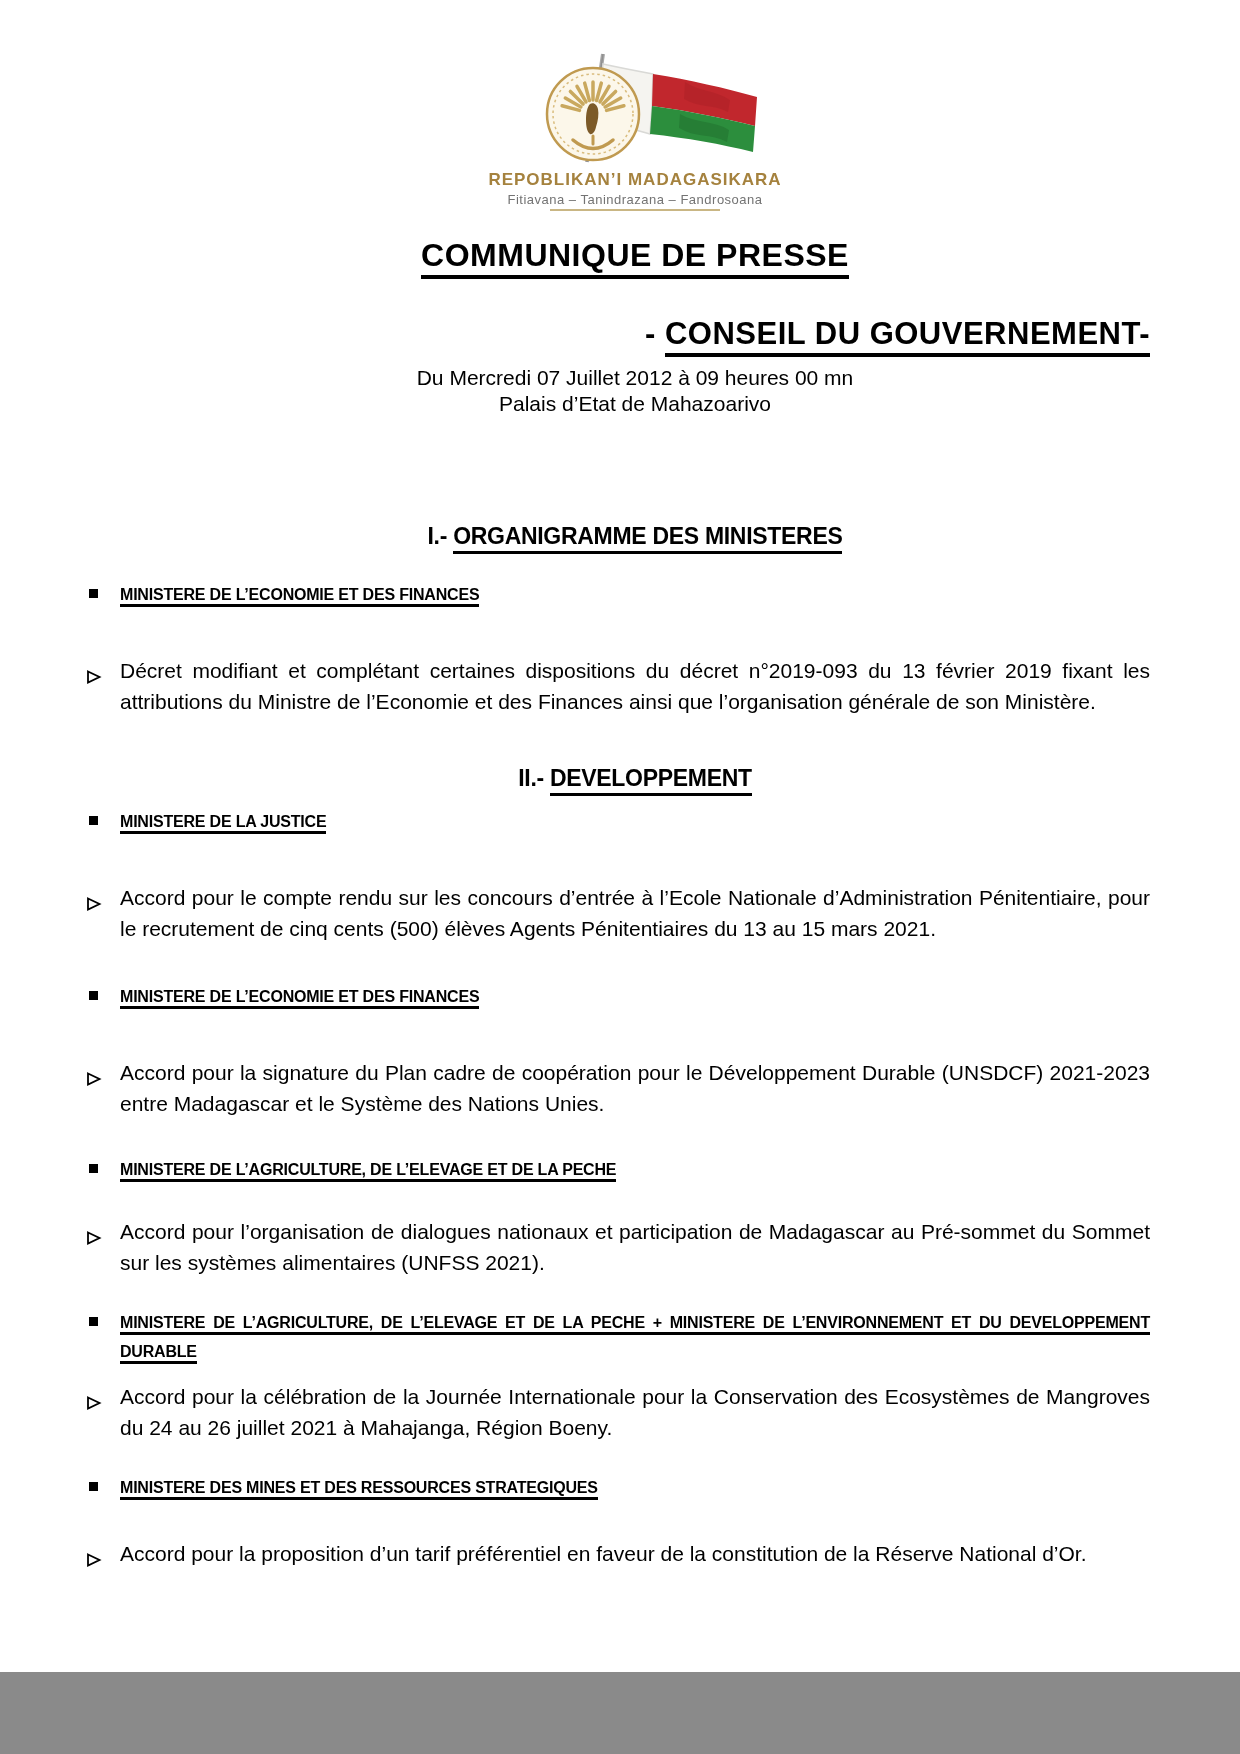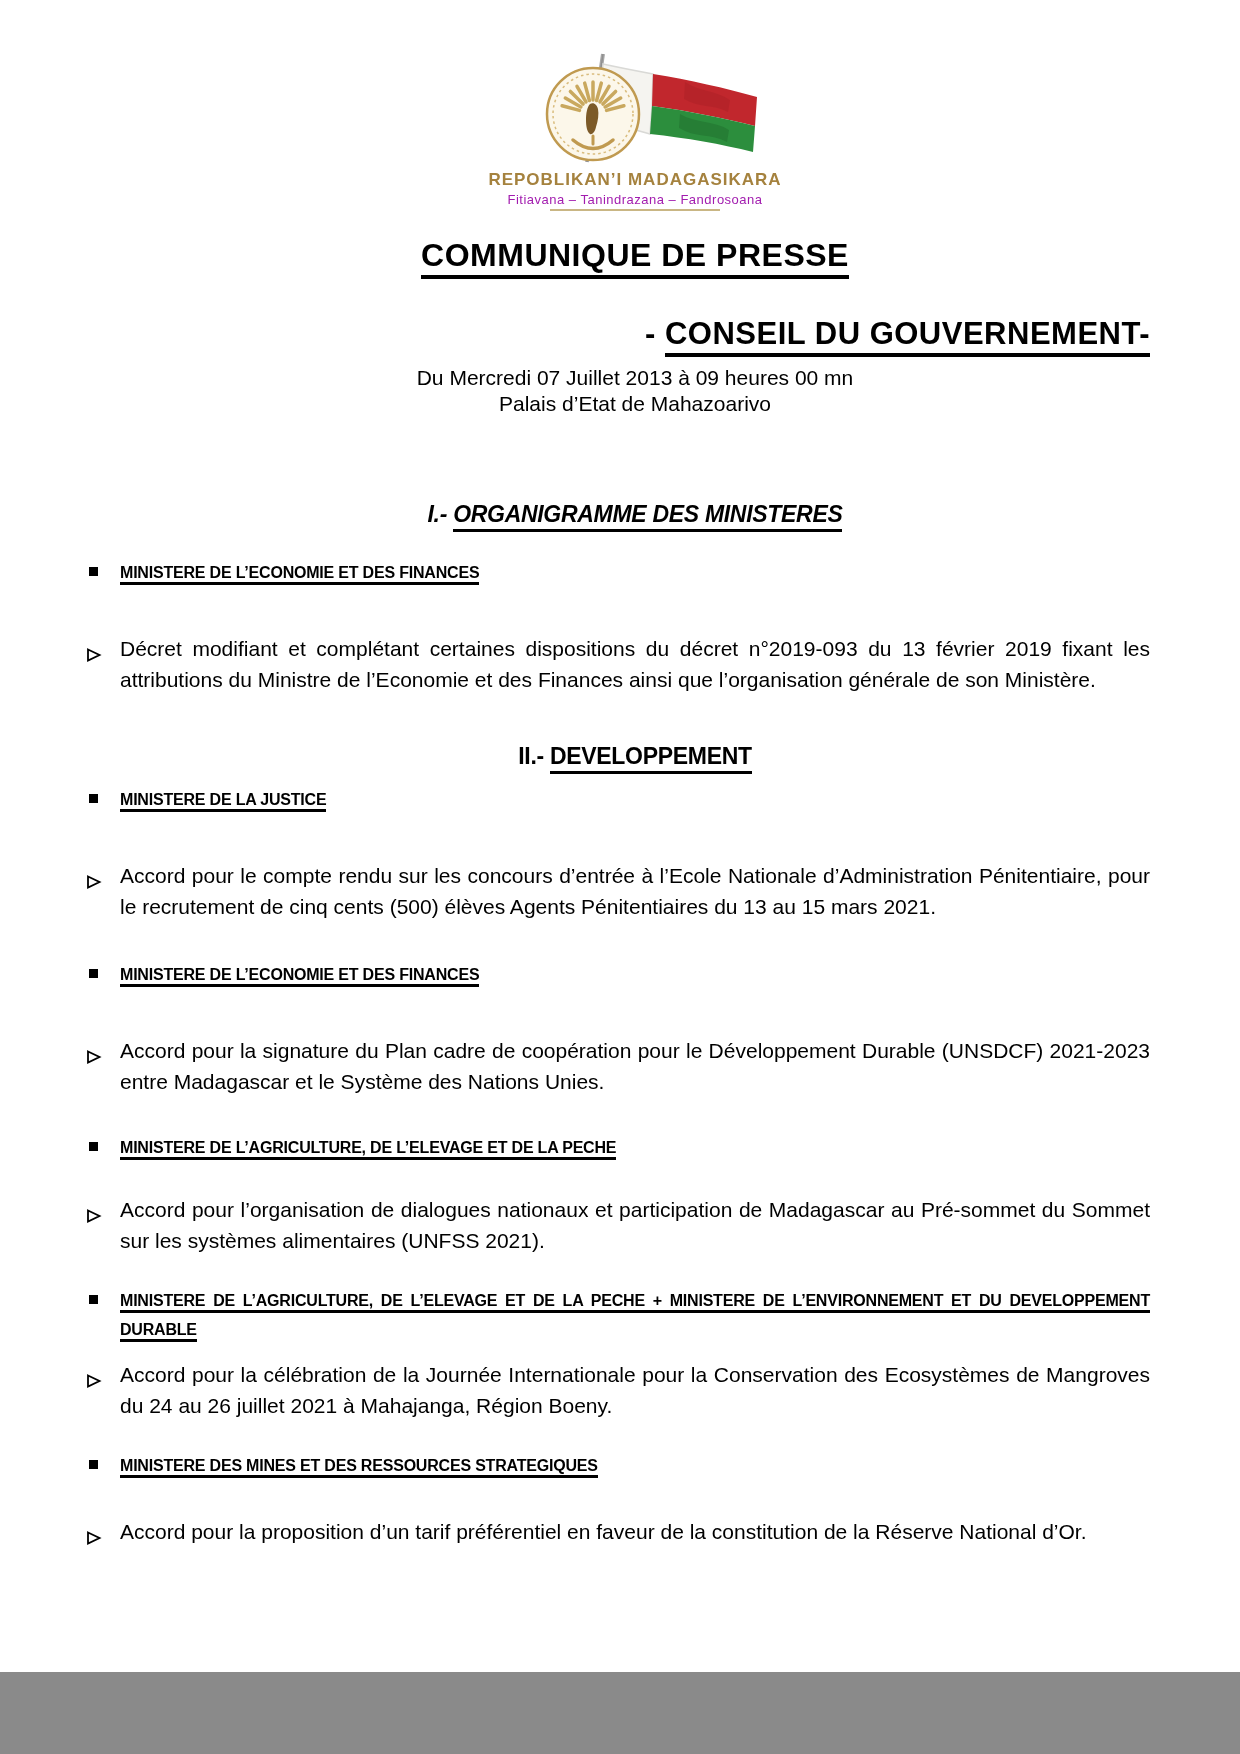--- a/index.html
+++ b/index.html
@@ -21,21 +21,21 @@
   .logo-name {
     font-weight: bold;
     font-size: 17px;
     letter-spacing: 1px;
     color: #a5823e;
     margin-top: 2px;
   }
   .logo-motto {
     font-size: 13px;
     letter-spacing: 0.5px;
-    color: #a21caf;
+    color: #737373;
     margin-top: 2px;
   }
   .logo-rule {
     width: 170px;
     margin: 2px auto 0 auto;
     border-bottom: 2px solid #c9b684;
   }
 
   
   .doc-title {
@@ -60,21 +60,21 @@
   }
   .doc-date { margin-top: 13px; }
 
   .section-heading {
     text-align: center;
     font-size: 23px;
     font-weight: bold;
     letter-spacing: -0.3px;
   }
   .section-heading .u-sec { border-bottom: 3px solid #000; padding-bottom: 2px; }
-  .sec-1 { margin-top: 84px; font-style: italic; }
+  .sec-1 { margin-top: 106px; }
   .sec-2 { margin-top: 48px; }
 
   
   .ministry {
     position: relative;
     margin-top: 30px;
     font-size: 16px;
     font-weight: bold;
     letter-spacing: -0.2px;
     line-height: 29px;
@@ -152,21 +152,21 @@
       </svg>
       <div class="logo-name">REPOBLIKAN’I MADAGASIKARA</div>
       <div class="logo-motto">Fitiavana – Tanindrazana – Fandrosoana</div>
       <div class="logo-rule"></div>
     </div>
 
     <h1 class="doc-title"><span class="u-big">COMMUNIQUE DE PRESSE</span></h1>
 
     <h2 class="doc-subtitle"><span>- </span><span class="u-big"><span>CONSEIL DU GOUVERNEMENT</span><span>-</span></span></h2>
 
-    <div class="doc-date">Du Mercredi 07 Juillet 2013 à 09 heures 00 mn</div>
+    <div class="doc-date">Du Mercredi 07 Juillet 2012 à 09 heures 00 mn</div>
     <div class="doc-venue">Palais d’Etat de Mahazoarivo</div>
 
     <h3 class="section-heading sec-1"><span>I.- </span><span class="u-sec">ORGANIGRAMME DES MINISTERES</span></h3>
 
     <div class="ministry">
       <span class="sq-marker"></span>
       <span class="u-min">MINISTERE DE L’ECONOMIE ET DES FINANCES</span>
     </div>
     <div class="entry m-34">
       <span class="arrow-marker">

